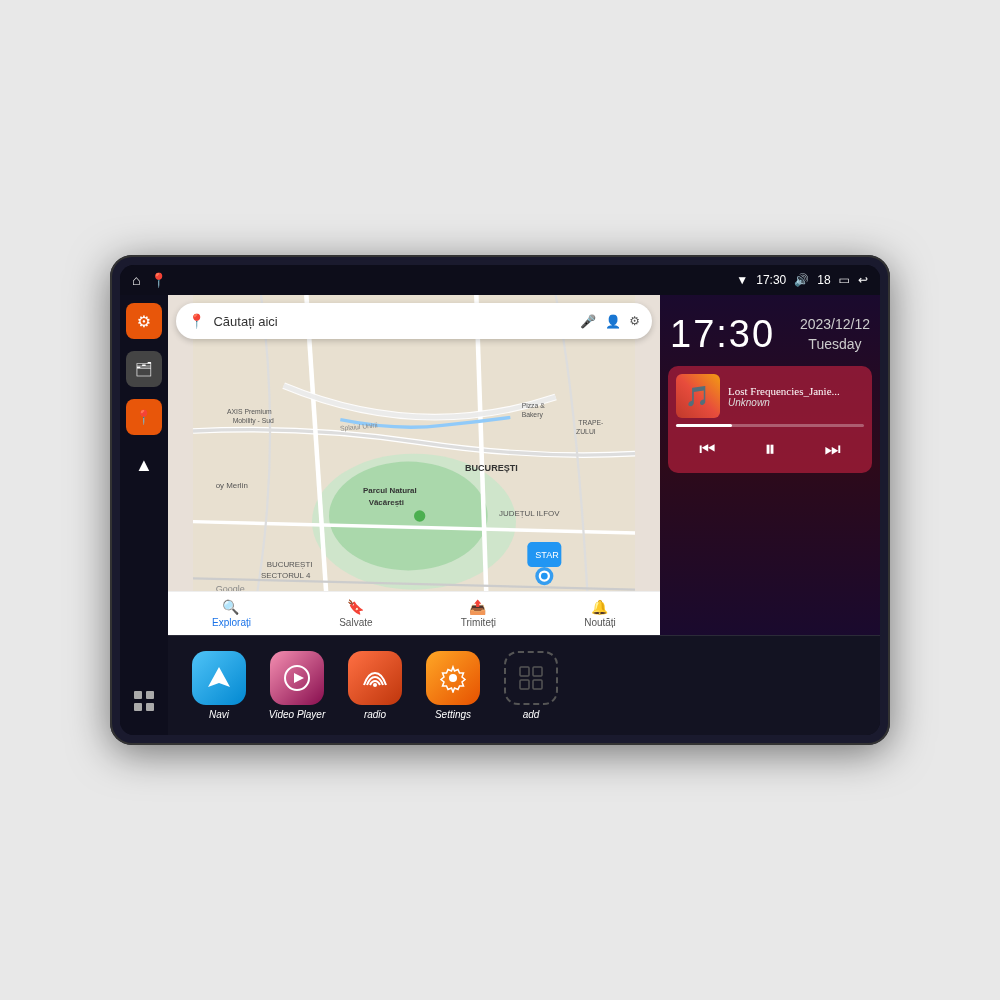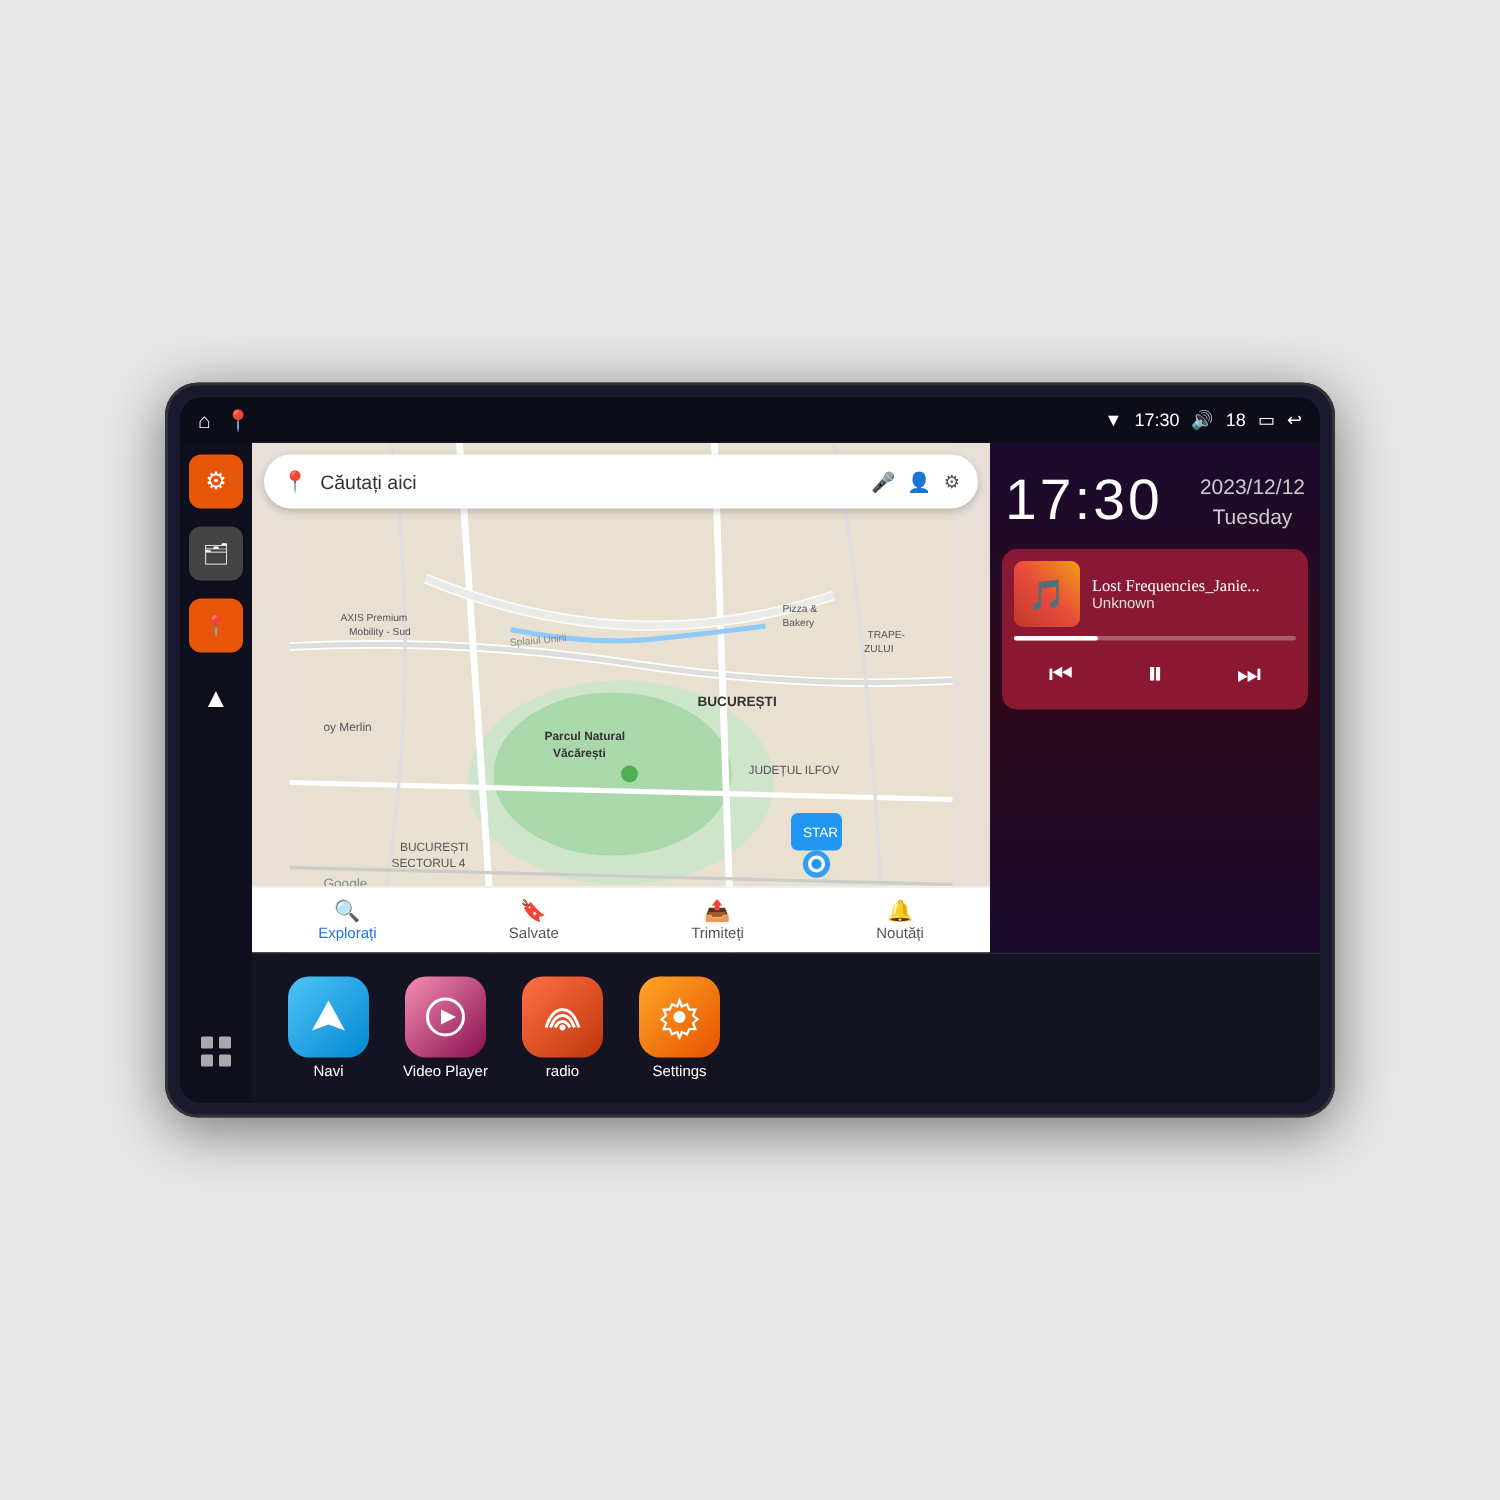--- a/index.html
+++ b/index.html
@@ -201,21 +201,21 @@
       flex-shrink: 0;
       position: relative;
     }
     .album-art-inner {
       width: 100%; height: 100%;
       background: linear-gradient(45deg, #c0392b, #e74c3c, #f39c12);
       display: flex; align-items: center; justify-content: center;
     }
     .music-info { flex: 1; overflow: hidden; }
     .music-title { color: #fff; font-size: 11px; white-space: nowrap; overflow: hidden; text-overflow: ellipsis; font-family: Liberation Serif, serif; }
-    .music-artist { color: #ddd; font-size: 10px; }
+    .music-artist { color: #ddd; font-size: 10px; font-style: italic; }
     .progress-bar {
       height: 3px; background: rgba(255,255,255,0.3); border-radius: 2px;
       position: relative;
     }
     .progress-fill {
       height: 100%; width: 30%; background: #fff; border-radius: 2px;
     }
     .music-controls {
       display: flex; justify-content: space-around; align-items: center;
     }
@@ -239,21 +239,21 @@
       display: flex; flex-direction: column; align-items: center; gap: 4px;
       cursor: pointer; min-width: 70px;
     }
     .app-icon {
       width: 54px; height: 54px;
       border-radius: 14px;
       display: flex; align-items: center; justify-content: center;
       font-size: 26px;
     }
     .app-label {
-      color: #fff; font-size: 10px; text-align: center; white-space: nowrap;
+      color: #fff; font-size: 10px; text-align: center; white-space: nowrap; font-style: italic;
     }
     .app-icon.navi { background: linear-gradient(135deg, #4fc3f7, #0288d1); }
     .app-icon.music { background: linear-gradient(135deg, #ef5350, #b71c1c); }
     .app-icon.video { background: linear-gradient(135deg, #f48fb1, #880e4f); }
     .app-icon.radio { background: linear-gradient(135deg, #ff7043, #bf360c); }
     .app-icon.bluetooth { background: linear-gradient(135deg, #42a5f5, #1565c0); }
     .app-icon.equalizer { background: linear-gradient(135deg, #ab47bc, #4a148c); }
     .app-icon.settings { background: linear-gradient(135deg, #ffa726, #e65100); }
     .app-icon.add { background: transparent; border: 2px dashed #555; }
   </style>
@@ -468,19 +468,30 @@
           <div class="app-item">
             <div class="app-icon settings">
               <svg width="30" height="30" viewBox="0 0 30 30">
                 <circle cx="15" cy="15" r="4" fill="#fff"></circle>
                 <path d="M15 4 L16.5 8 L20 6.5 L21.5 10 L25.5 10 L24 14 L27 16.5 L24 19 L25.5 23 L21.5 23 L20 26.5 L16.5 25 L15 29 L13.5 25 L10 26.5 L8.5 23 L4.5 23 L6 19 L3 16.5 L6 14 L4.5 10 L8.5 10 L10 6.5 L13.5 8 Z" stroke="#fff" stroke-width="1.5" fill="none"></path>
               </svg>
             </div>
             <span class="app-label">Settings</span>
           </div>
 
+          <div class="app-item">
+            <div class="app-icon add">
+              <svg width="30" height="30" viewBox="0 0 30 30">
+                <rect x="4" y="4" width="9" height="9" rx="1" stroke="#555" stroke-width="1.5" fill="none"></rect>
+                <rect x="17" y="4" width="9" height="9" rx="1" stroke="#555" stroke-width="1.5" fill="none"></rect>
+                <rect x="4" y="17" width="9" height="9" rx="1" stroke="#555" stroke-width="1.5" fill="none"></rect>
+                <rect x="17" y="17" width="9" height="9" rx="1" stroke="#555" stroke-width="1.5" fill="none"></rect>
+              </svg>
+            </div>
+            <span class="app-label">add</span>
+          </div>
         </div>
 
       </div>
     </div>
 
   </div>
 </div>
 
 </body></html>

